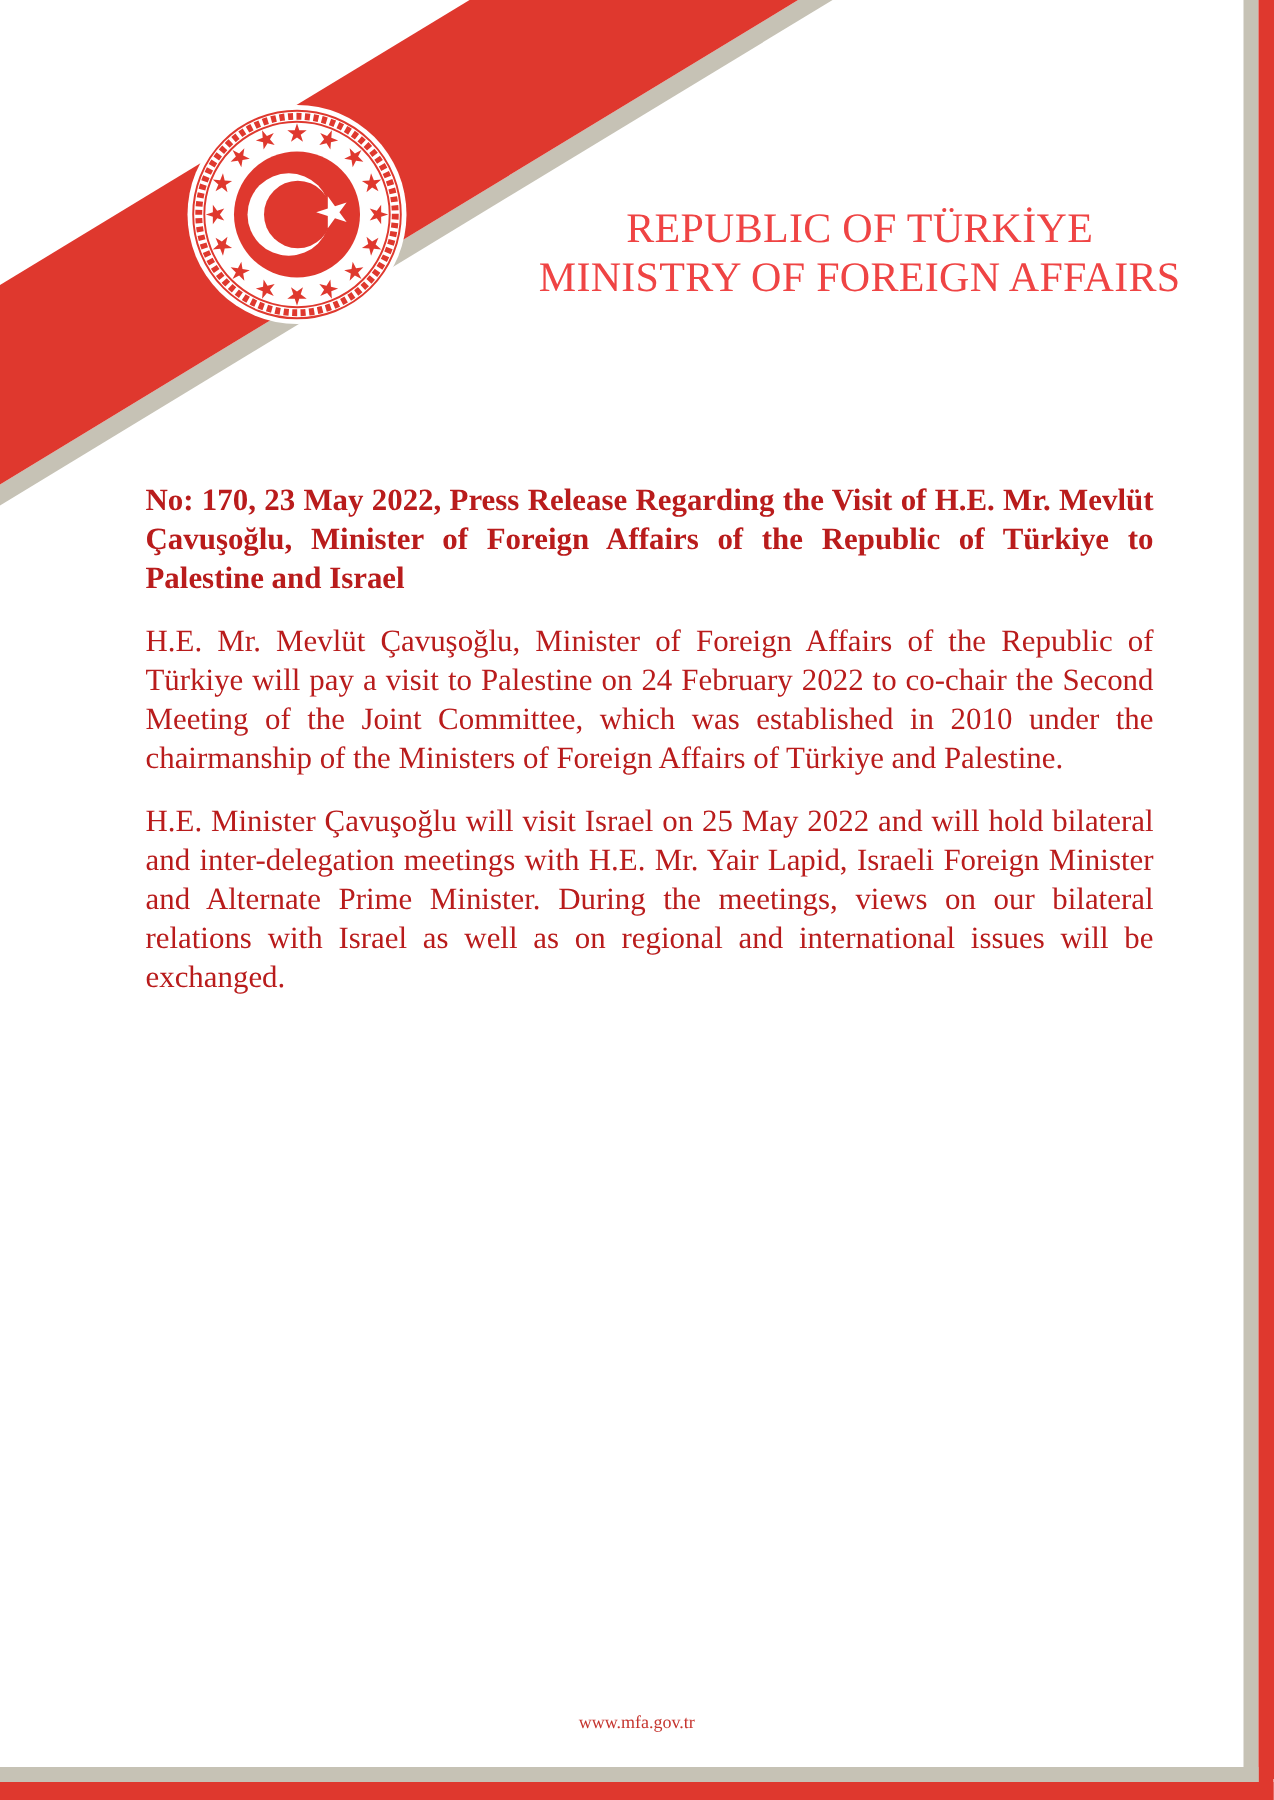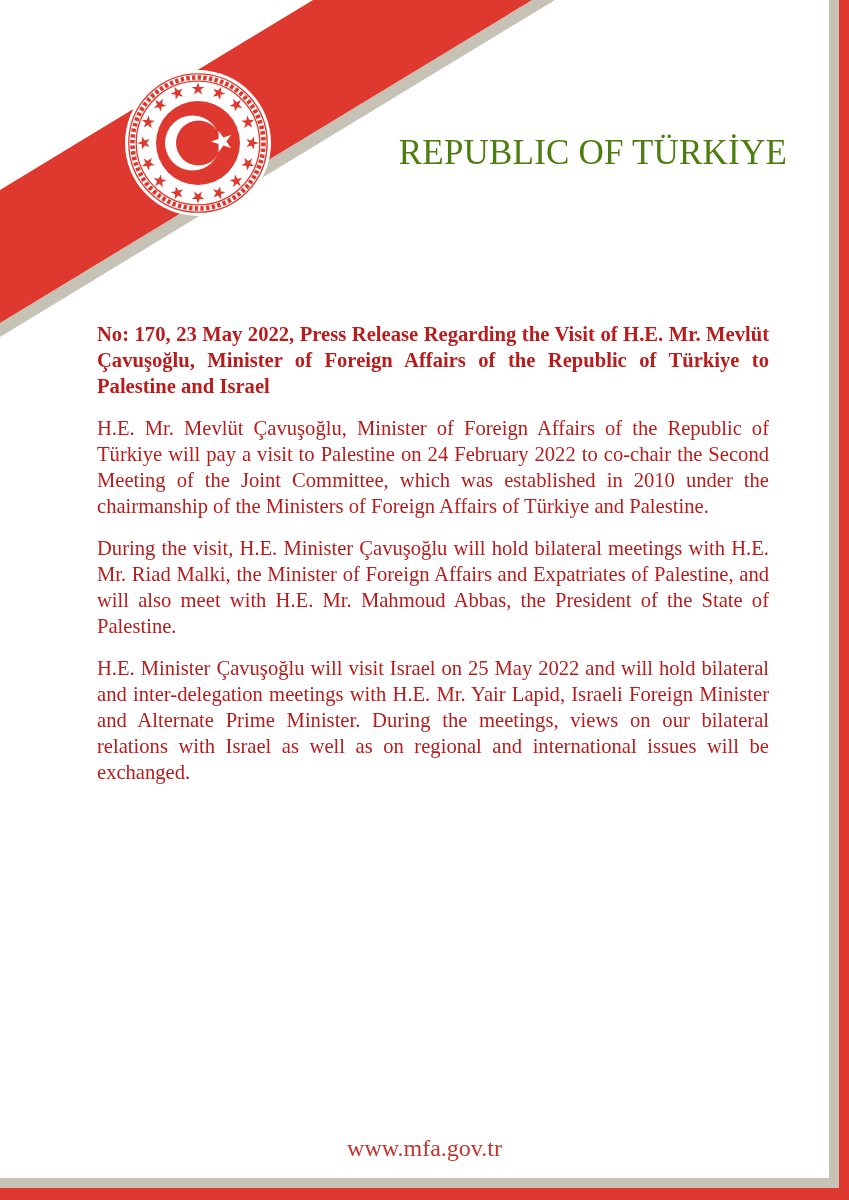--- a/index.html
+++ b/index.html
@@ -17,22 +17,22 @@
     position: absolute; left: 0; top: 0;
     width: 849px; height: 400px;
     pointer-events: none;
   }
 
   
   .ministry-title {
     position: absolute;
     top: 136px; right: 62px;
     text-align: center;
-    color: #4d7c0f;
-    font-size: 35px;
+    color: #ef4444;
+    font-size: 28px;
     line-height: 33px;
     letter-spacing: 0.2px;
     white-space: nowrap;
   }
   .ministry-title .line { display: block; }
 
   
   .doc-body {
     position: absolute;
     left: 97px; top: 321px;
@@ -47,21 +47,21 @@
   }
   .doc-heading { font-weight: bold; }
 
   
   .footer-url {
     position: absolute;
     left: 0; top: 1139px;
     width: 849px;
     text-align: center;
     color: #c5342e;
-    font-size: 24px;
+    font-size: 12px;
     line-height: 18px;
   }
 
   
   .edge { position: absolute; }
   .edge-right-gray  { left: 829px; top: 0;      width: 10px;  height: 1188px; background: #c6c2b5; }
   .edge-right-red   { left: 839px; top: 0;      width: 10px;  height: 1200px; background: #df382e; }
   .edge-bottom-gray { left: 0;     top: 1178px; width: 839px; height: 10px;   background: #c6c2b5; }
   .edge-bottom-red  { left: 0;     top: 1188px; width: 849px; height: 12px;   background: #df382e; }
 </style>
@@ -107,26 +107,26 @@
 
       <circle r="42" fill="#df382e"></circle>
       <circle cx="-5.5" cy="0" r="27.5" fill="#ffffff"></circle>
       <circle cx="0.5" cy="0" r="22.5" fill="#df382e"></circle>
       <use href="#star5" transform="translate(24,-1.5) rotate(-18) scale(11.2)" fill="#ffffff"></use>
     </g>
   </svg>
 
   <h1 class="ministry-title" style="margin:0; font-weight:normal;">
     <span class="line">REPUBLIC OF TÜRKİYE</span>
+    <span class="line">MINISTRY OF FOREIGN AFFAIRS</span>
   </h1>
 
   <div class="doc-body">
     <p class="doc-heading">No: 170, 23 May 2022, Press Release Regarding the Visit of H.E. Mr. Mevlüt Çavuşoğlu, Minister of Foreign Affairs of the Republic of Türkiye to Palestine and Israel</p>
     <p>H.E. Mr. Mevlüt Çavuşoğlu, Minister of Foreign Affairs of the Republic of Türkiye will pay a visit to Palestine on 24 February 2022 to co-chair the Second Meeting of the Joint Committee, which was established in 2010 under the chairmanship of the Ministers of Foreign Affairs of Türkiye and Palestine.</p>
-    <p>During the visit, H.E. Minister Çavuşoğlu will hold bilateral meetings with H.E. Mr. Riad Malki, the Minister of Foreign Affairs and Expatriates of Palestine, and will also meet with H.E. Mr. Mahmoud Abbas, the President of the State of Palestine.</p>
     <p>H.E. Minister Çavuşoğlu will visit Israel on 25 May 2022 and will hold bilateral and inter-delegation meetings with H.E. Mr. Yair Lapid, Israeli Foreign Minister and Alternate Prime Minister. During the meetings, views on our bilateral relations with Israel as well as on regional and international issues will be exchanged.</p>
   </div>
 
   <div class="footer-url">www.mfa.gov.tr</div>
 
   <div class="edge edge-right-gray"></div>
   <div class="edge edge-right-red"></div>
   <div class="edge edge-bottom-gray"></div>
   <div class="edge edge-bottom-red"></div>
 

